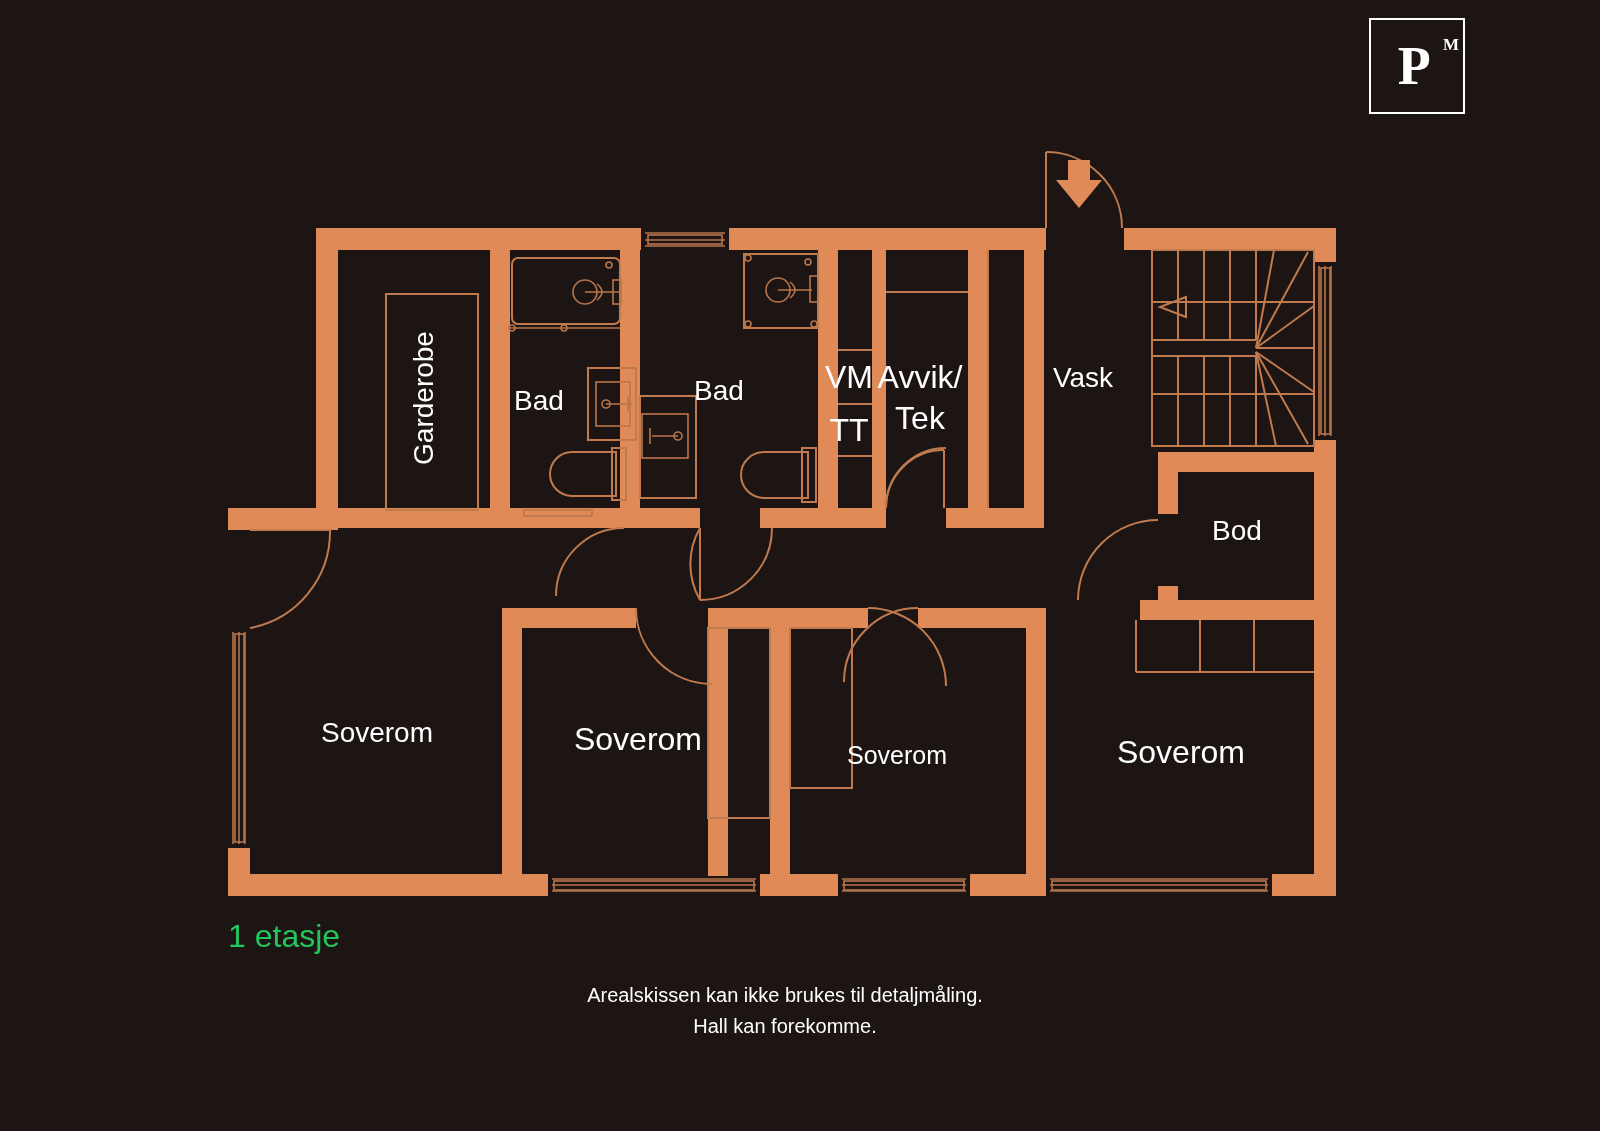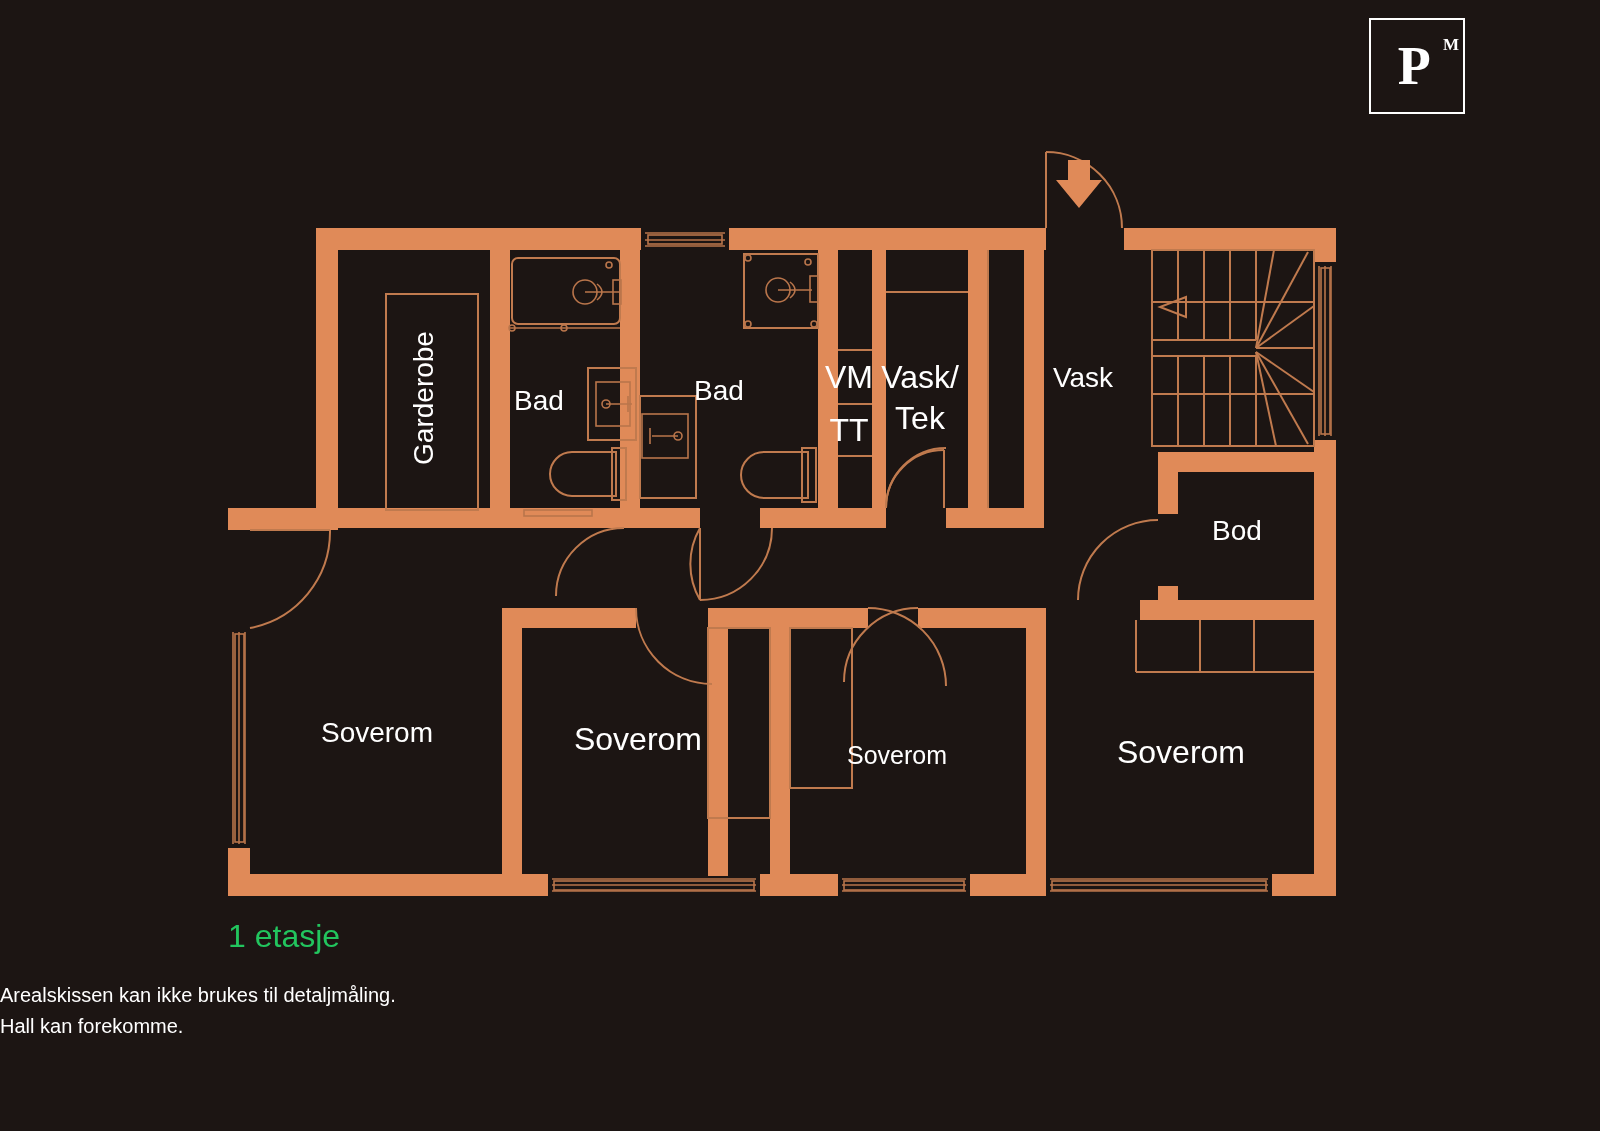--- a/index.html
+++ b/index.html
@@ -101,20 +101,21 @@
     top: 918px;
     font-size: 32px;
     color: #22c55e;
     user-select: none;
   }
   .disclaimer {
     position: absolute;
     left: 0;
     top: 980px;
     width: 1570px;
+    text-align: center;
     font-size: 20px;
     line-height: 1.55;
     color: #ffffff;
     user-select: none;
   }
 </style>
 </head>
 <body>
 
 <div id="stage">
@@ -382,21 +383,21 @@
       <path class="thin" d="M918 608 A 74 74 0 0 0 844 682"></path>
     </g>
 
   </svg>
 
   <div class="room-label rl-28 vertical" style="left:424px; top:398px;">Garderobe</div>
   <div class="room-label rl-28" style="left:539px; top:401px;">Bad</div>
   <div class="room-label rl-28" style="left:719px; top:391px;">Bad</div>
   <div class="room-label rl-26" style="left:849px; top:377px;">VM</div>
   <div class="room-label rl-26" style="left:849px; top:430px;">TT</div>
-  <div class="room-label rl-26" style="left:920px; top:377px;">Vask/</div>
+  <div class="room-label rl-26" style="left:920px; top:377px;">Avvik/</div>
   <div class="room-label rl-26" style="left:920px; top:418px;">Tek</div>
   <div class="room-label rl-28" style="left:1083px; top:378px;">Vask</div>
   <div class="room-label rl-28" style="left:1237px; top:531px;">Bod</div>
   <div class="room-label rl-28" style="left:377px; top:733px;">Soverom</div>
   <div class="room-label rl-26" style="left:638px; top:739px;">Soverom</div>
   <div class="room-label rl-25" style="left:897px; top:755px;">Soverom</div>
   <div class="room-label rl-26" style="left:1181px; top:752px;">Soverom</div>
 
   <div class="floor-caption">1 etasje</div>
   <div class="disclaimer">

